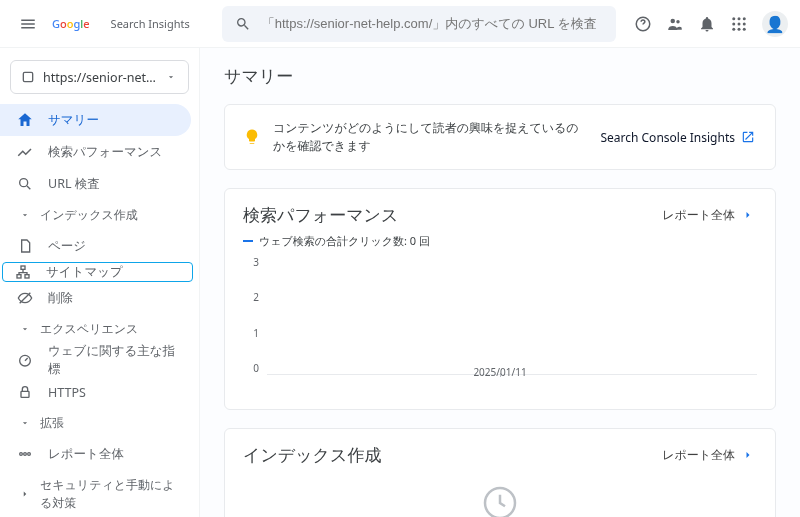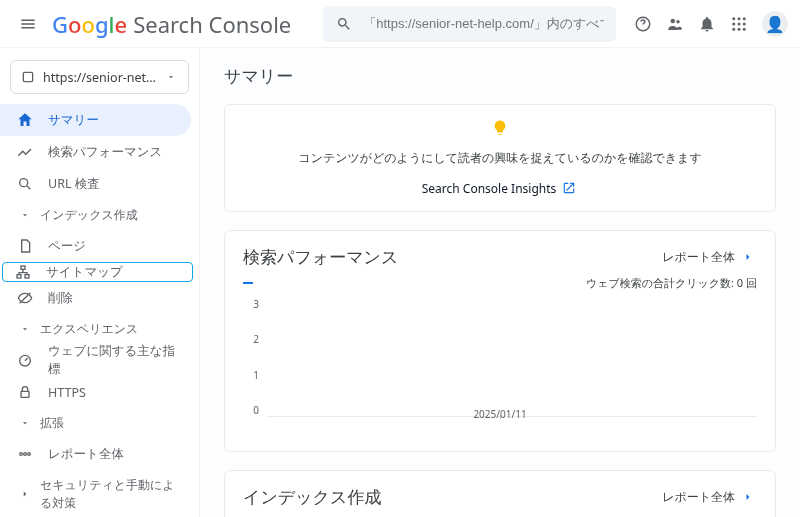--- a/index.html
+++ b/index.html
@@ -1,44 +1,44 @@
 <!DOCTYPE html>
 <html><head>
 <meta charset="utf-8">
 <style>
 * { box-sizing: border-box; margin: 0; padding: 0; }
 body { font-family: 'Noto Sans', 'Roboto', Arial, sans-serif; font-size: 13px; color: #3c4043; background: #fff; width: 800px; height: 517px; overflow: hidden; }
 .header { display: flex; align-items: center; height: 48px; padding: 0 12px; gap: 8px; border-bottom: 1px solid #f1f3f4; }
 .menu-btn { width: 32px; height: 32px; display: flex; align-items: center; justify-content: center; color: #5f6368; cursor: pointer; border-radius: 50%; }
-.logo { display: flex; align-items: flex-end; gap: 2px; font-size: 22px; color: #5f6368; }
+.logo { display: flex; align-items: flex-end; gap: 17px; font-size: 11px; color: #5f6368; }
 .logo .g1{color:#4285F4;} .logo .g2{color:#EA4335;} .logo .g3{color:#FBBC05;} .logo .g4{color:#4285F4;} .logo .g5{color:#34A853;} .logo .g6{color:#EA4335;}
 .search-bar { flex: 1; margin-left: 24px; display: flex; align-items: center; background: #f1f4f9; border-radius: 6px; height: 36px; padding: 0 12px; color: #5f6368; gap: 10px; }
 .search-bar input { border: none; background: transparent; outline: none; font-size: 13px; flex:1; color:#5f6368; }
 .header-icons { display: flex; align-items: center; gap: 14px; margin-left: 10px; color: #5f6368; }
 .header-icons > * { cursor: pointer; }
 .avatar { width: 26px; height: 26px; border-radius: 50%; background: #eceff1; display:flex;align-items:center;justify-content:center; font-size:16px; }
 .body { display: flex; height: calc(517px - 48px); }
 .sidebar { width: 200px; border-right: 1px solid #f1f3f4; padding-top: 8px; overflow-y: auto; font-size: 12.5px; }
 .property-selector { margin: 4px 10px 10px; height: 34px; border: 1px solid #dadce0; border-radius: 6px; display: flex; align-items: center; padding: 0 8px; gap: 6px; cursor: pointer; color:#3c4043; }
 .property-selector span.label { flex:1; white-space: nowrap; overflow: hidden; text-overflow: ellipsis; }
 .nav-item { display: flex; align-items: center; height: 32px; padding: 0 12px 0 16px; gap: 14px; cursor: pointer; color:#5f6368; border-radius: 0 16px 16px 0; margin-right: 8px; }
 .nav-item.active { background: #e8f0fe; color: #1967d2; }
 .nav-section { padding: 6px 16px; display:flex; align-items:center; gap:6px; font-size:12px; color:#5f6368; cursor:pointer; }
 .nav-item.highlighted { border: 1px solid #0ea5e9; border-radius: 4px; margin: 0 6px 0 2px; padding-left: 11px; height: 20px; }
 .icon { width: 18px; height: 18px; display:inline-flex; align-items:center; justify-content:center; flex-shrink:0; }
 .main { flex: 1; background: #fcfdff; padding: 16px 24px 0; overflow-y: auto; }
 .page-title { font-size: 17px; font-weight: 400; color: #3c4043; margin-bottom: 16px; }
-.card { background: #fff; border: 1px solid #e8eaed; border-radius: 6px; padding: 14px 18px; margin-bottom: 18px; flex-direction: column; }
+.card { background: #fff; border: 1px solid #e8eaed; border-radius: 6px; padding: 14px 18px; margin-bottom: 18px; }
 .insight-card { display:flex; align-items:center; gap:12px; font-size: 12px; }
 .insight-card .msg { flex:1; color:#3c4043; }
 .insight-link { color:#0f172a; display:flex; align-items:center; gap:4px; cursor:pointer; font-size:12px; }
 .card-head { display:flex; align-items:center; justify-content:space-between; margin-bottom:6px; }
 .card-title { font-size: 17px; color:#3c4043; }
 .report-link { color:#404040; font-size:12px; display:flex; align-items:center; gap:4px; cursor:pointer; }
-.series-label { font-size: 11px; color:#3c4043; display:flex; align-items:center; gap:6px; margin-top:4px;justify-content:space-between; }
+.series-label { font-size: 11px; color:#3c4043; display:flex; align-items:center; gap:6px; margin-top:4px; }
 .series-dash { width:10px; height:2px; background:#1a73e8; }
 .chart { position: relative; height: 140px; margin-top: 6px; }
 .y-axis { position:absolute; left:0; top:0; bottom:20px; width:20px; display:flex; flex-direction:column; justify-content:space-between; font-size:10px; color:#5f6368; text-align:right; padding-right:4px; }
 .plot { position:absolute; left:24px; right:0; top:0; bottom:20px; }
 .gridline { position:absolute; left:0; right:0; height:1px; background:#e8eaed; }
 .x-label { position:absolute; bottom:16px; left:50%; transform:translateX(-50%); font-size:10px; color:#5f6368; }
 .tick-mark { position:absolute; bottom:18px; left:50%; width:1px; height:4px; background:#bdc1c6; }
 .clock-placeholder { color:#bdc1c6; display:flex; justify-content:center; padding-top:10px; }
 svg { display:block; }
 </style>
@@ -46,21 +46,21 @@
 <body>
 
 <div class="header">
   <div class="menu-btn">
     <svg width="18" height="18" viewBox="0 0 24 24" fill="#5f6368">
         <path d="M3 6h18v2H3zM3 11h18v2H3zM3 16h18v2H3z"></path>
       </svg>
   </div>
   <div class="logo">
     <span style="font-weight:500;"><span class="g1">G</span><span class="g2">o</span><span class="g3">o</span><span class="g4">g</span><span class="g5">l</span><span class="g6">e</span></span>
-    <span style="margin-left:4px;">Search Console</span>
+    <span style="margin-left:4px;">Search Insights</span>
   </div>
   <div class="search-bar">
     <span class="icon">
       <svg width="16" height="16" viewBox="0 0 24 24" fill="#5f6368">
           <path d="M15.5 14h-.79l-.28-.27A6.471 6.471 0 0016 9.5 6.5 6.5 0 109.5 16a6.471 6.471 0 004.23-1.57l.27.28v.79l5 5L20.49 19l-5-5zm-6 0C7.01 14 5 11.99 5 9.5S7.01 5 9.5 5 14 7.01 14 9.5 11.99 14 9.5 14z"></path>
         </svg>
     </span>
     <input placeholder="「https://senior-net-help.com/」内のすべての URL を検査" style="">
   </div>
   <div class="header-icons">

